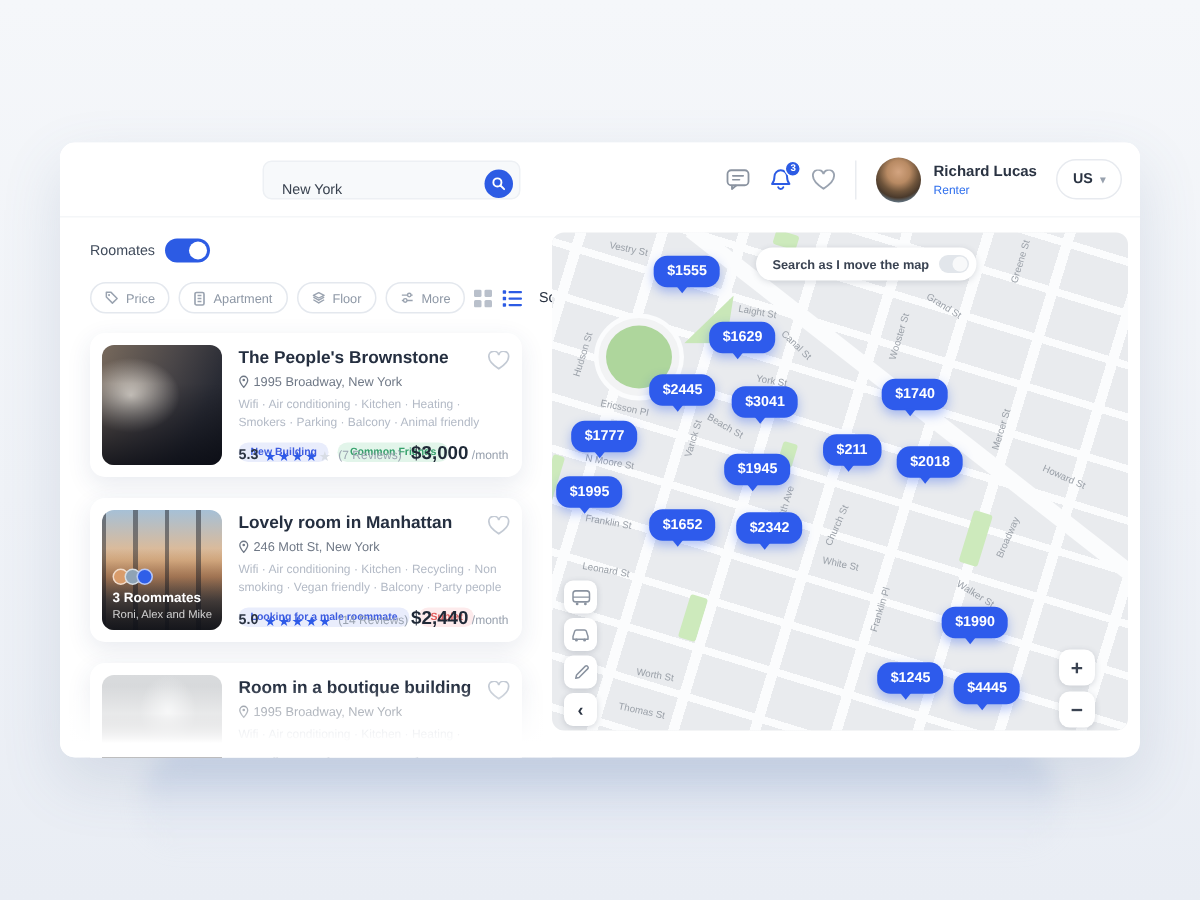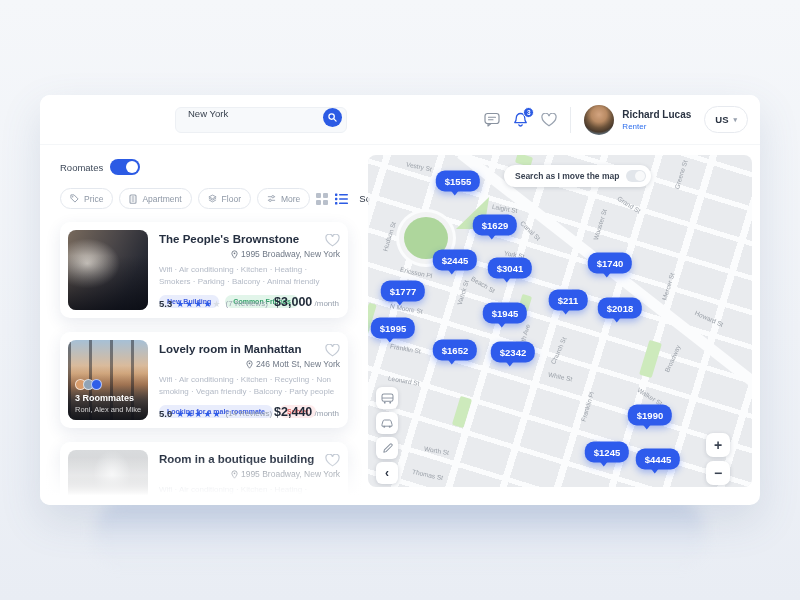--- a/index.html
+++ b/index.html
@@ -16,21 +16,21 @@
     background:#fff; border-radius:10px; box-shadow:0 16px 40px rgba(90,110,150,.16); overflow:hidden; }
 
   
   .hdr { position:absolute; left:0; top:0; right:0; height:50px; display:flex; align-items:center;
     padding:0 12px 0 20px; border-bottom:1px solid #f4f6f8; background:#fff; z-index:5; }
   .logo { display:flex; align-items:center; gap:7px; width:118px; }
   .logo-text { font-size:14px; letter-spacing:.2px; }
   .logo-text .lb { font-weight:bold; color:#222b3a; }
   .logo-text .ll { color:#9aa3b2; }
   .search { position:absolute; left:135px; top:12px; width:172px; height:26px; background:#f7f9fb;
-    border:1px solid #edf0f4; border-radius:6px; display:flex; align-items:flex-start;
+    border:1px solid #edf0f4; border-radius:6px; display:flex; align-items:flex-end;
     justify-content:space-between; padding:0 4px 0 12px; cursor:text; }
   .search-val { font-size:9.5px; color:#39424f; }
   .sbtn { width:19px; height:19px; border-radius:50%; background:#2c5be4; border:none;
     display:flex; align-items:center; justify-content:center; cursor:pointer; }
   .hicons { margin-left:auto; display:flex; align-items:center; gap:13px; }
   .icobtn { background:none; border:none; position:relative; cursor:pointer; display:flex; }
   .nbadge { position:absolute; top:-5px; right:-6px; min-width:11px; height:11px; border-radius:6px;
     background:#2c5be4; color:#fff; font-size:6.5px; font-weight:bold; display:flex;
     align-items:center; justify-content:center; border:1.5px solid #fff; padding:0 1px; }
   .vdiv { width:1px; height:26px; background:#e9ecf0; }
@@ -72,21 +72,21 @@
           linear-gradient(180deg,#d9dbdd 0%,#cfd0d2 55%,#a9a59e 72%,#8f877c 100%); }
   .cov { position:absolute; inset:0; background:linear-gradient(180deg, rgba(0,0,0,0) 32%, rgba(8,10,18,.78)); }
   .cmeta { position:absolute; left:7px; bottom:6px; }
   .avrow { display:flex; margin-bottom:3px; }
   .mini { width:11px; height:11px; border-radius:50%; margin-right:-3px; border:1px solid rgba(255,255,255,.65); }
   .m1 { background:#d99c6b; } .m2 { background:#8fa3b5; } .m3 { background:#2f5fe8; }
   .rmates { font-size:9px; font-weight:bold; color:#fff; }
   .rnames { font-size:7.5px; color:rgba(255,255,255,.78); margin-top:2px; }
   .cbody { flex:1; position:relative; padding-top:3px; }
   .ctitle { font-size:11.5px; font-weight:bold; color:#252f40; }
-  .caddr { font-size:8.5px; color:#6f7886; margin-top:4px; display:flex; align-items:center; gap:3px;justify-content:flex-end; }
+  .caddr { font-size:8.5px; color:#6f7886; margin-top:4px; display:flex; align-items:center; gap:3px; }
   .camen { font-size:8px; color:#b3bac6; margin-top:5px; line-height:1.55; width:176px; }
   .cbadges { display:flex; gap:6px; margin-top:6px; }
   .bchip { font-size:7px; font-weight:bold; padding:3px 8px; border-radius:9px; white-space:nowrap; }
   .b-blue { background:#e9edfc; color:#3d5ce0; }
   .b-green { background:#e2f5ea; color:#35a06b; }
   .b-red { background:#fdebec; color:#e25c5c; }
   .crating { position:absolute; left:0; bottom:1px; display:flex; align-items:center; gap:4px; }
   .crate { font-size:9.5px; font-weight:bold; color:#2a3342; }
   .stars { font-size:9px; letter-spacing:1px; }
   .stf { color:#2d5ae8; } .ste { color:#d8dde5; }

